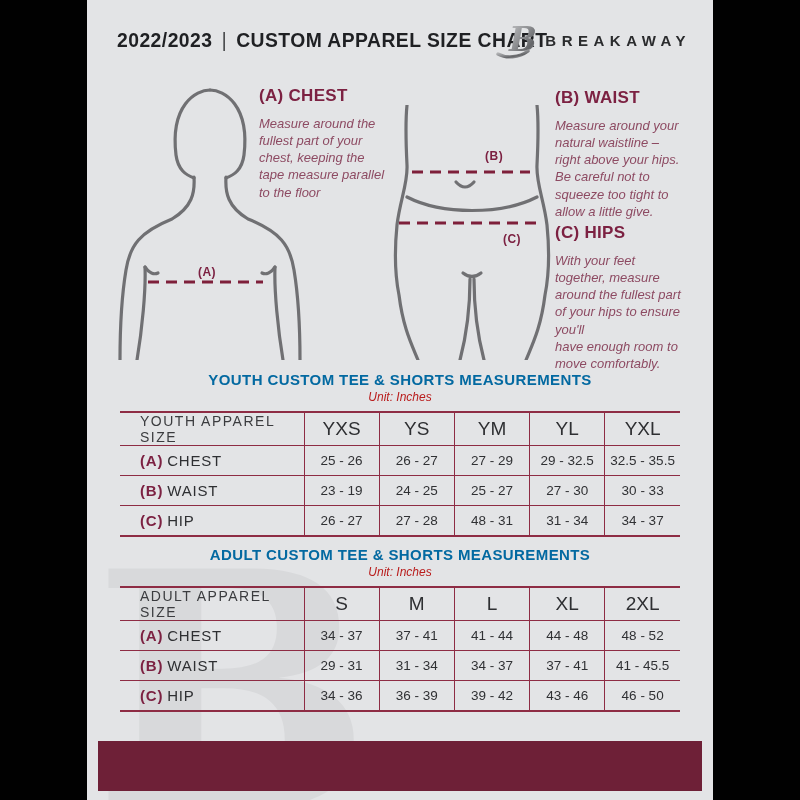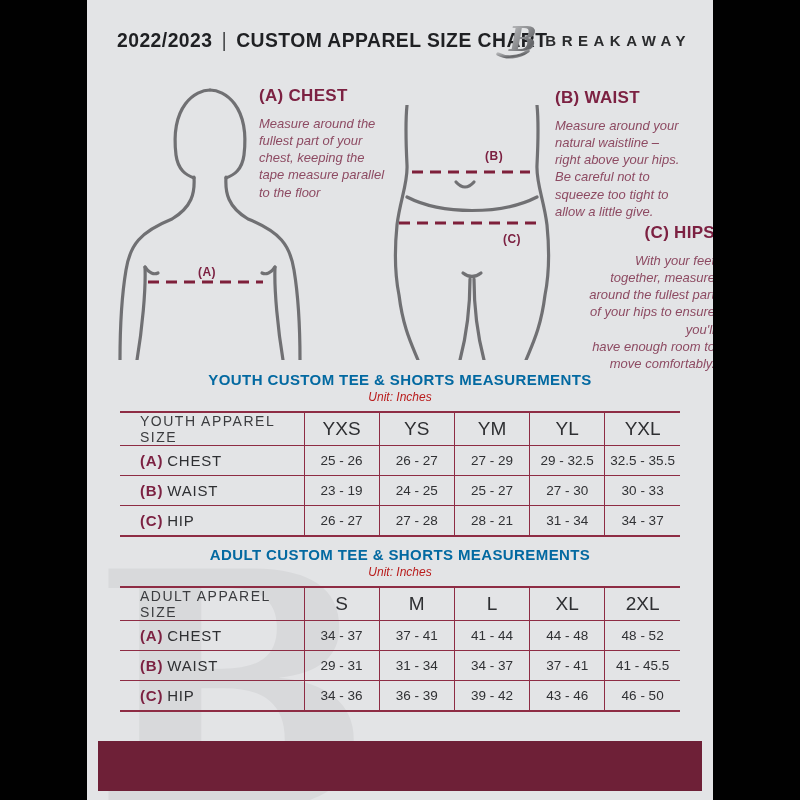--- a/index.html
+++ b/index.html
@@ -37,21 +37,21 @@
   .fig{position:absolute;z-index:1;}
   .fig-left{left:23px;top:85px;}
   .fig-right{left:300px;top:105px;}
   .fig path, .fig line{fill:none;stroke:var(--fig);stroke-width:3.2;stroke-linecap:round;}
   .fig line.dash{stroke:var(--dash);stroke-width:3;stroke-dasharray:11 7;stroke-linecap:butt;}
   .fig text{font:bold 12px "Liberation Sans",sans-serif;fill:var(--accent);letter-spacing:.5px;}
 
   .sec{position:absolute;z-index:2;width:168px;}
   .sec-a{left:172px;top:86px;}
   .sec-b{left:468px;top:88px;width:158px;}
-  .sec-c{left:468px;top:223px;width:160px;text-align:right;}
+  .sec-c{left:468px;top:223px;width:160px;}
   .sec-h{font-weight:bold;font-size:17px;color:var(--accent);letter-spacing:.3px;margin-bottom:9px;}
   .sec-body{font-style:italic;font-size:13px;line-height:1.32;color:var(--body-maroon);
     white-space:pre-line;font-weight:500;}
 
   
   .tbl-block{position:absolute;left:33px;width:560px;z-index:1;}
   .tbl-youth{top:371px;}
   .tbl-adult{top:546px;}
   .tbl-title{text-align:center;font-weight:bold;font-size:15px;color:#0369a1;letter-spacing:.4px;}
   .tbl-unit{text-align:center;font-style:italic;font-size:12px;color:#b91c1c;margin-top:2px;margin-bottom:7px;}
@@ -181,21 +181,21 @@
                 <td class="val">23 - 19</td>
                 <td class="val">24 - 25</td>
                 <td class="val">25 - 27</td>
                 <td class="val">27 - 30</td>
                 <td class="val">30 - 33</td>
               </tr>
               <tr>
                 <td class="rowhead"><span class="key">(C)</span>HIP</td>
                 <td class="val">26 - 27</td>
                 <td class="val">27 - 28</td>
-                <td class="val">28 - 21</td>
+                <td class="val">48 - 31</td>
                 <td class="val">31 - 34</td>
                 <td class="val">34 - 37</td>
               </tr>
             </tbody>
           </table>
         </div>
     </div>
 
     <div class="tbl-block tbl-adult">
       <div class="tbl-title">ADULT CUSTOM TEE &amp; SHORTS MEASUREMENTS</div>

